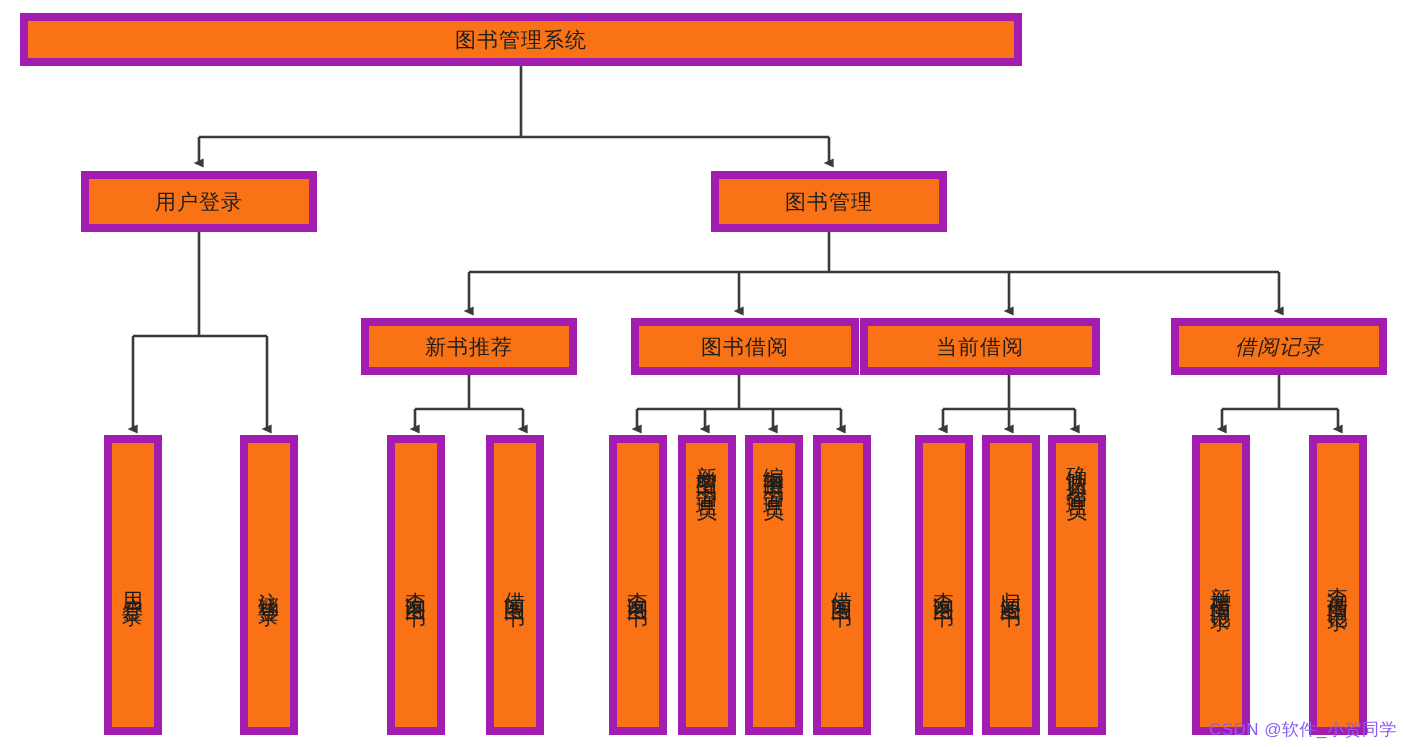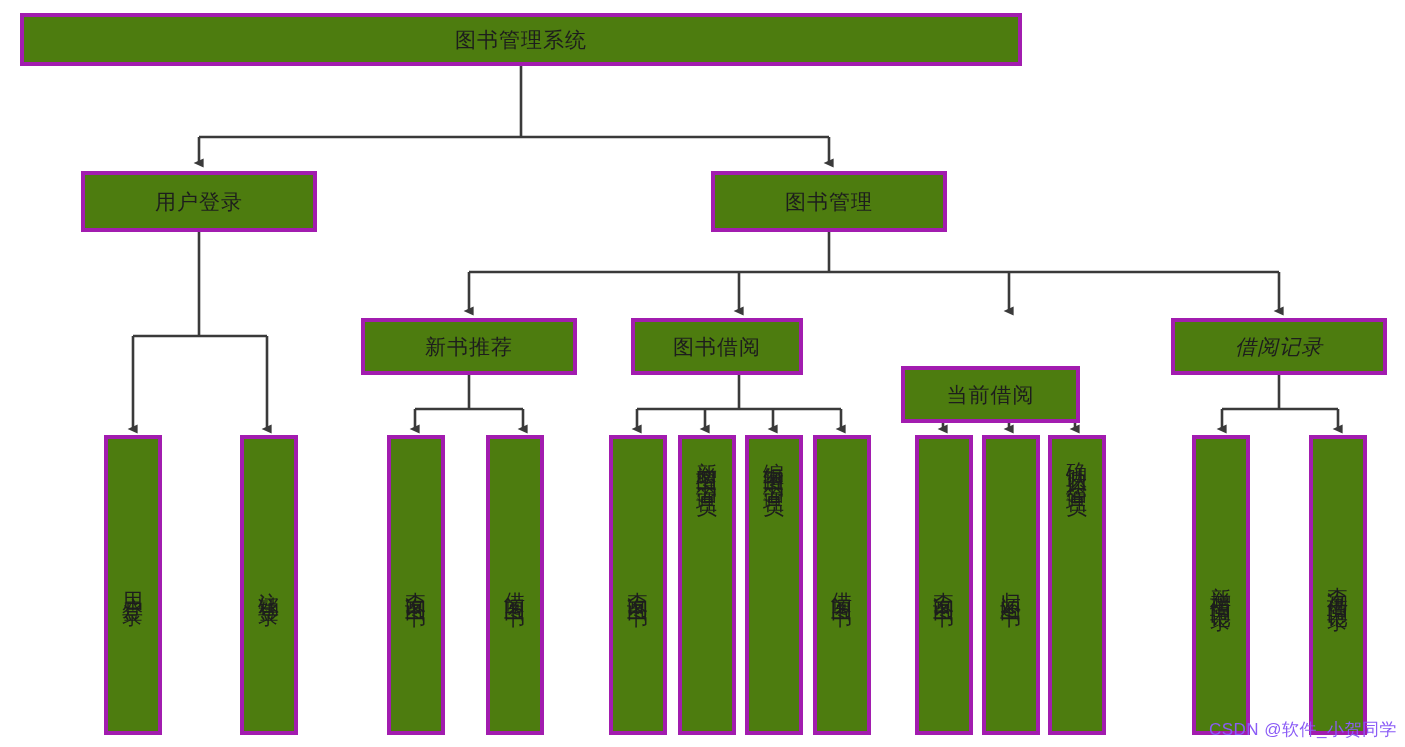--- a/index.html
+++ b/index.html
@@ -20,22 +20,22 @@
   svg#wires {
     position: absolute;
     left: 0;
     top: 0;
     width: 1405px;
     height: 747px;
   }
   .node {
     position: absolute;
     box-sizing: border-box;
-    background: #4d7c0f;
-    border: 4px solid #a21caf;
+    background: #f97316;
+    border: 8px solid #a21caf;
     display: flex;
     align-items: center;
     justify-content: center;
     overflow: hidden;
     text-align: right;
   }
   .node-h .label {
     font-size: 21px;
     color: #1d1d1d;
     letter-spacing: 1px;
@@ -134,25 +134,25 @@
   </div>
 
   <div class="node node-h" style="left:711px; top:171px; width:236px; height:61px;">
     <span class="label">图书管理</span>
   </div>
 
   <div class="node node-h" style="left:361px; top:318px; width:216px; height:57px;">
     <span class="label">新书推荐</span>
   </div>
 
-  <div class="node node-h" style="left:631px; top:318px; width:172px; height:57px;">
+  <div class="node node-h" style="left:631px; top:318px; width:228px; height:57px;">
     <span class="label">图书借阅</span>
   </div>
 
-  <div class="node node-h" style="left:901px; top:318px; width:179px; height:57px;margin-top:48px;">
+  <div class="node node-h" style="left:860px; top:318px; width:240px; height:57px;">
     <span class="label">当前借阅</span>
   </div>
 
   <div class="node node-h" style="left:1171px; top:318px; width:216px; height:57px;font-style:italic;">
     <span class="label">借阅记录</span>
   </div>
 
   <div class="node node-v pad-mid" style="left:104px; top:435px; width:58px; height:300px;">
     <span class="label">用户登录</span>
   </div>

